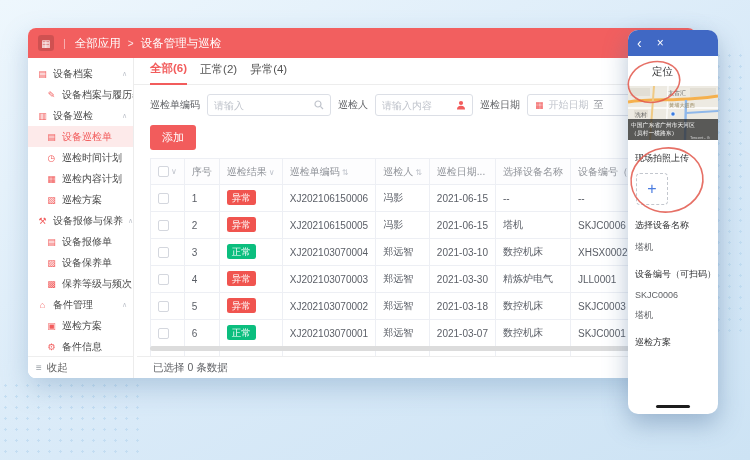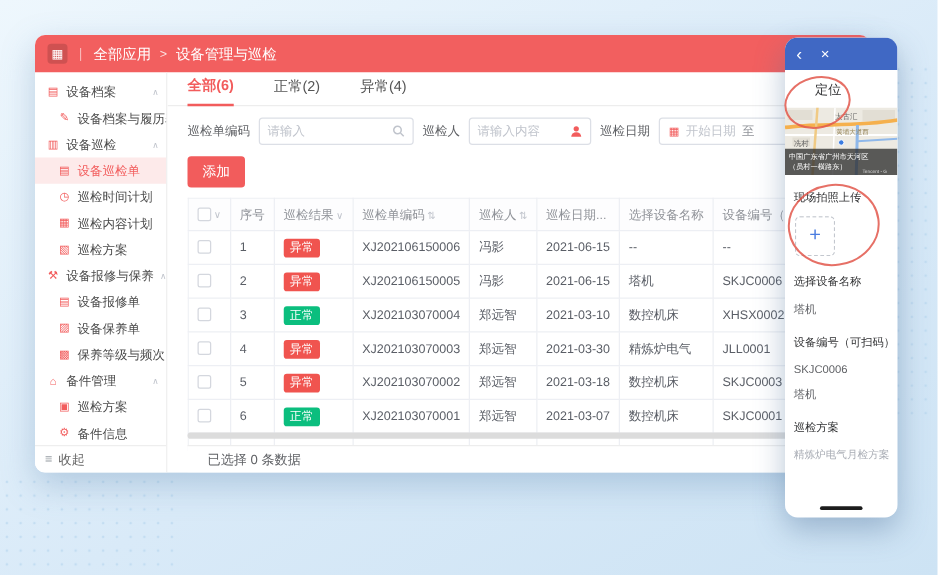--- a/index.html
+++ b/index.html
@@ -32,21 +32,21 @@
   .s-item .glyph { color: #f25c5c; font-size: 9px; width: 11px; flex: none; text-align: center; }
   .s-item.child { padding-left: 18px; }
   .s-item .chev { margin-left: auto; color: #c0c4cc; font-size: 7px; }
   .s-item.active { background: #fdeaea; color: #f25c5c; }
   .collapse { position: absolute; bottom: 0; left: 0; right: 0; height: 22px; border-top: 1px solid #eee;
               display: flex; align-items: center; gap: 5px; padding: 0 8px; font-size: 10.5px; color: #666; background: #fff; cursor: pointer; }
   .collapse .cicon { color: #9aa0a6; font-size: 10px; }
 
   
   .main { flex: 1; position: relative; overflow: hidden; background: #fff; }
-  .tabs { display: flex; gap: 32px; padding: 0 16px; border-bottom: 1px solid #ededed; height: 27px; align-items: flex-end; }
+  .tabs { display: flex; gap: 13px; padding: 0 16px; border-bottom: 1px solid #ededed; height: 27px; align-items: flex-end; }
   .tab { font-size: 11.5px; color: #555; padding-bottom: 7px; cursor: pointer; }
   .tab.active { color: #f25c5c; font-weight: bold; border-bottom: 2px solid #f25c5c; margin-bottom: -1px; }
 
   .filters { display: flex; align-items: center; gap: 7px; padding: 9px 0 0 16px; font-size: 10px; color: #606266; white-space: nowrap; }
   .inpwrap { display: flex; align-items: center; border: 1px solid #dcdfe6; border-radius: 3px; height: 22px; padding: 0 6px; background: #fff; gap: 4px; }
   .inpwrap input { border: none; outline: none; font-size: 10px; font-family: inherit; color: #606266; }
   .inpwrap input::placeholder { color: #c0c4cc; }
   .datebox { display: flex; align-items: center; gap: 5px; border: 1px solid #dcdfe6; border-radius: 3px; height: 22px;
              padding: 0 7px; background: #fff; color: #c0c4cc; font-size: 10px; width: 118px; }
   .datebox .to { color: #909399; }
@@ -60,21 +60,21 @@
   th { color: #909399; font-weight: normal; background: #fdfdfe; height: 26px; }
   td { color: #5a5e66; }
   .hicon { color: #c0c4cc; font-size: 8px; margin-left: 2px; }
   .cb { width: 11px; height: 11px; border: 1px solid #d4d7de; border-radius: 2px; background: #fff; display: inline-block; vertical-align: middle; }
   .hdr-caret { color: #c0c4cc; font-size: 8px; margin-left: 2px; vertical-align: middle; }
   .badge { padding: 2px 5px; border-radius: 2.5px; color: #fff; font-size: 9.5px; }
   .badge.danger { background: #f0544f; }
   .badge.success { background: #0bbe7e; text-align: right; }
 
   .hscroll { position: absolute; left: 16px; bottom: 27px; width: 498px; height: 5px; background: #dcdcdc; border-radius: 3px; cursor: pointer; }
-  .tfoot { position: absolute; bottom: 0; left: 16px; right: 0; height: 22px; border-top: 1px solid #ededed;
+  .tfoot { position: absolute; bottom: 0; left: 3px; right: 0; height: 22px; border-top: 1px solid #ededed;
            display: flex; align-items: center; padding: 0 16px; font-size: 10.5px; color: #606266; background: #fff; }
 
   
   .phone { position: absolute; left: 628px; top: 30px; width: 90px; height: 384px; background: #fff; border-radius: 10px;
            box-shadow: 0 10px 24px rgba(80,115,155,.42); z-index: 5; display: flex; flex-direction: column; overflow: hidden; }
   .p-head { height: 26px; flex: none; background: #4068c4; display: flex; align-items: center; color: #fff; padding: 0 9px; gap: 15px; }
   .p-back { font-size: 14px; line-height: 1; cursor: pointer; }
   .p-close { font-size: 12px; line-height: 1; cursor: pointer; }
   .p-body { flex: 1; position: relative; color: #303133; }
   .p-loc { padding: 9px 24px 7px; font-size: 10.5px; }
@@ -365,21 +365,20 @@
       <span>+</span>
     </div>
 
     <div>
         <div class="p-field-label">选择设备名称</div>
         <div class="p-field-value">塔机</div>
         <div class="p-field-label">设备编号（可扫码）</div>
         <div class="p-field-value">SKJC0006</div>
         <div class="p-field-value">塔机</div>
         <div class="p-field-label">巡检方案</div>
-        <div class="p-field-value muted">精炼炉电气月检方案</div>
       </div>
 
     <div class="home-bar"></div>
   </div>
 </div>
 
 <svg class="annotations" width="750" height="460" viewBox="0 0 750 460">
   <ellipse cx="654" cy="82" rx="26" ry="20" fill="none" stroke-width="1.6" opacity="0.85" transform="rotate(-14 654 82)" stroke="#e2574b"></ellipse>
   <ellipse cx="667" cy="180" rx="36" ry="32" fill="none" stroke-width="1.6" opacity="0.85" transform="rotate(-8 667 180)" stroke="#e2574b"></ellipse>
 </svg>

